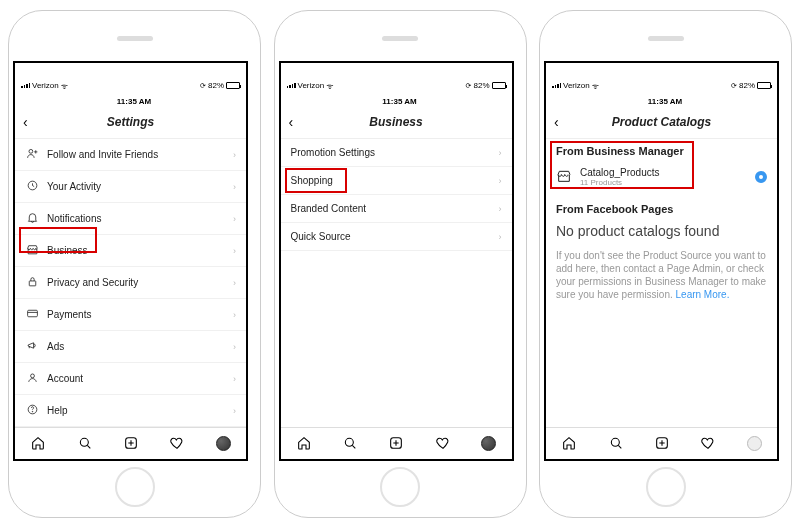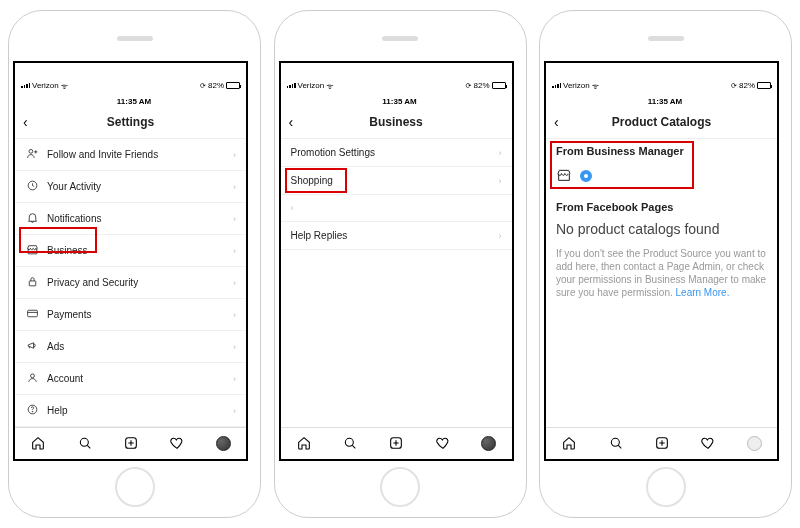--- a/index.html
+++ b/index.html
@@ -57,21 +57,21 @@
   .batt-body::after { content:""; position:absolute; right:-2px; top:1.5px; width:1px; height:3px; background:#000; }
   .batt-fill { height:100%; width:82%; background:#000; }
   .lock { font-size:7px; }
   
   .nav-header {
     display: flex; align-items: center;
     padding: 6px 8px 8px 8px;
     border-bottom: 1px solid #eee;
   }
   .nav-header .back { width: 12px; font-size: 14px; color:#000; }
-  .nav-header .title { flex: 1; text-align: center; font-size: 12px; font-weight: 600; }
+  .nav-header .title { flex: 1; text-align: center; font-size: 12px; font-weight: 600; font-style: italic; }
   .nav-header .back-spacer { width: 12px; }
   
   .list { flex: 1; overflow: hidden; }
   .row {
     display: flex; align-items: center; gap: 8px;
     padding: 8px 10px;
     border-bottom: 1px solid #f0f0f0;
     font-size: 10px;
     color: #222;
     position: relative;
@@ -292,24 +292,25 @@
     <div class="list" style="position:relative;">
       <div class="row noicon">
         <span class="lbl">Promotion Settings</span>
         <span class="chev">›</span>
       </div>
       <div class="row noicon">
         <span class="lbl">Shopping</span>
         <span class="chev">›</span>
       </div>
       <div class="row noicon">
+        <span class="lbl">Branded Content</span>
         <span class="chev">›</span>
       </div>
       <div class="row noicon">
-        <span class="lbl">Help Replies</span>
+        <span class="lbl">Quick Source</span>
         <span class="chev">›</span>
       </div>
       <div class="highlight" style="top:29px; left:4px; width:62px; height:25px;"></div>
     </div>
     <div class="tabbar">
       <span><svg viewBox="0 0 24 24">
             <path d="M4 11l8-7 8 7v9a1 1 0 0 1-1 1h-4v-6h-6v6H5a1 1 0 0 1-1-1z"></path>
           </svg></span>
       <span><svg viewBox="0 0 24 24">
             <circle cx="11" cy="11" r="6"></circle>
@@ -356,20 +357,24 @@
       <span class="back-spacer"></span>
     </div>
     <div class="list" style="position:relative;">
       <div class="section-h" style="padding-top:6px;">From Business Manager</div>
       <div class="catalog-row">
         <span class="shop-icon"><svg viewBox="0 0 24 24">
               <path d="M4 10V20h16V10"></path>
               <path d="M3 10l2-5h14l2 5"></path>
               <path d="M3 10c0 1.5 1.2 2.5 2.7 2.5S8 11.5 8 10s1 2.5 2.7 2.5S13 11.5 13 10s1 2.5 2.7 2.5S18 11.5 18 10"></path>
             </svg></span>
+        <span class="c-text">
+          <div class="c-name">Catalog_Products</div>
+          <div class="c-sub">11 Products</div>
+        </span>
         <span class="radio"></span>
       </div>
       <div class="section-h">From Facebook Pages</div>
       <div class="empty-msg">No product catalogs found</div>
       <div class="help-text">
         <span>If you don't see the Product Source you want to add here, then contact a Page Admin, or check your permissions in Business Manager to make sure you have permission.</span>
         <span class="learn">Learn More.</span>
       </div>
       <div class="highlight" style="top:2px; left:4px; width:144px; height:48px;"></div>
     </div>

